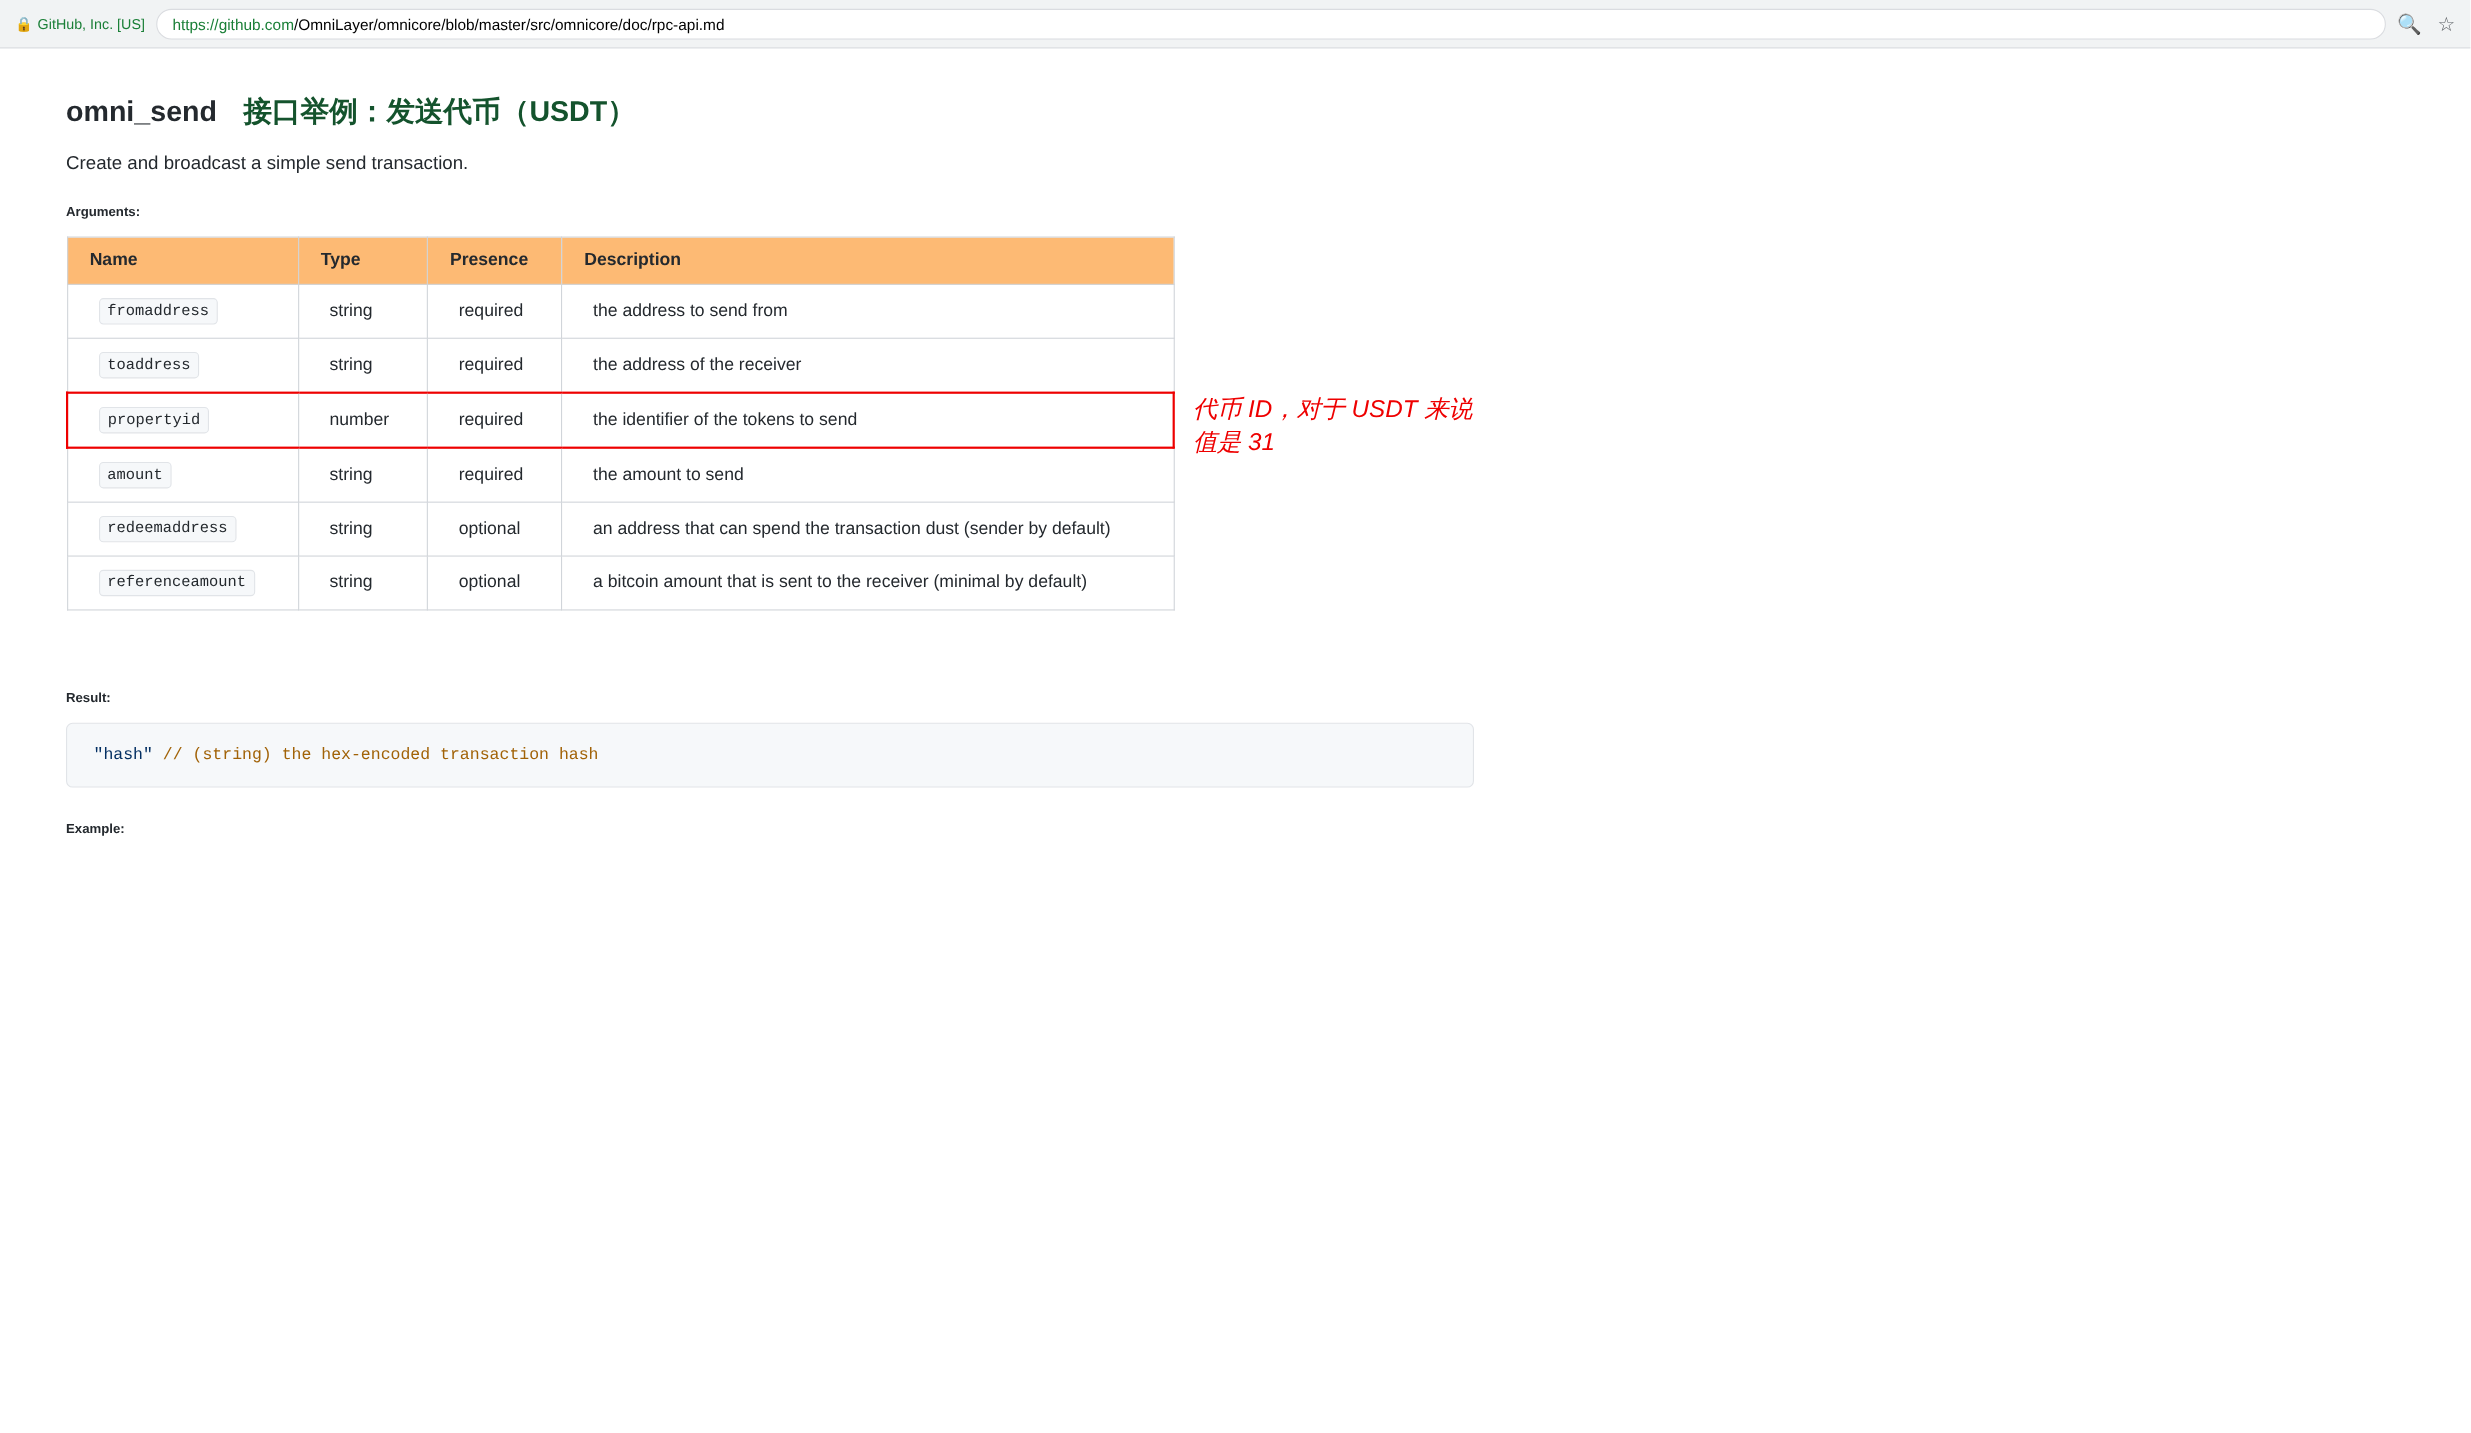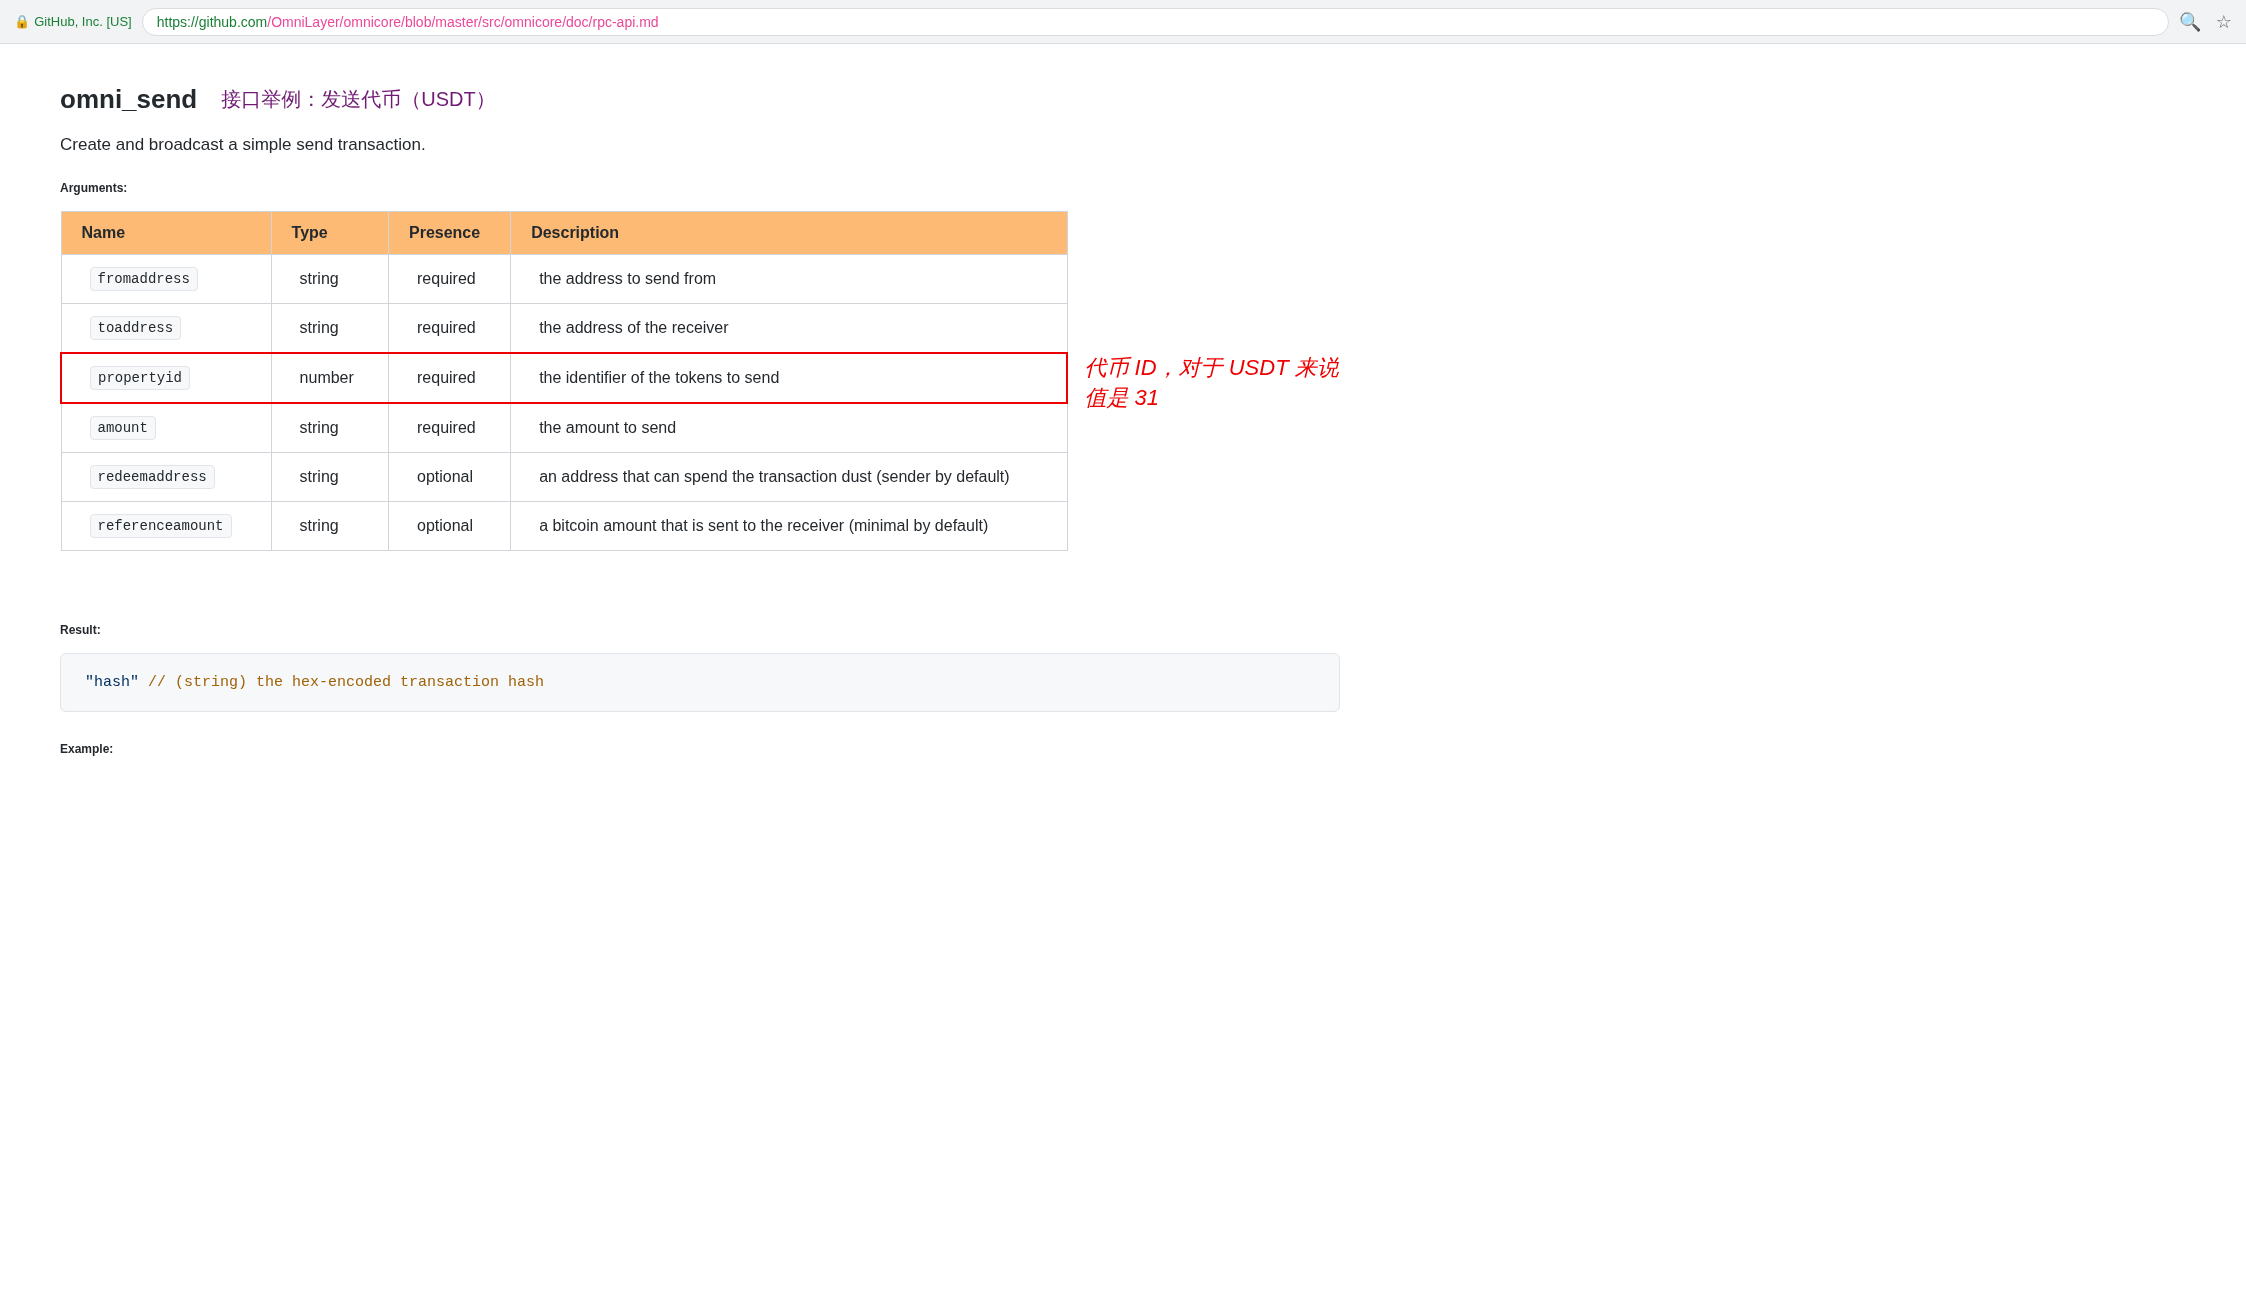--- a/index.html
+++ b/index.html
@@ -43,21 +43,21 @@
       padding: 5px 14px;
       font-size: 14px;
       color: #202124;
     }
 
     .browser-url-green {
       color: #1a7f37;
     }
 
     .browser-url-normal {
-      color: #ec4899;
+      color: #000000;
       margin-top: 38px;
     }
 
     .browser-icons {
       display: flex;
       gap: 14px;
       color: #5f6368;
       font-size: 18px;
     }
 
@@ -74,23 +74,23 @@
       margin-bottom: 20px;
     }
 
     .page-title {
       font-size: 26px;
       font-weight: bold;
       color: #24292e;
     }
 
     .page-subtitle {
-      font-size: 20px;
-      font-weight: normal;
-      color: #701a75;
+      font-size: 26px;
+      font-weight: bold;
+      color: #14532d;
     }
 
     .description {
       font-size: 17px;
       color: #24292e;
       margin-bottom: 26px;
     }
 
     .section-heading {
       font-size: 12px;

